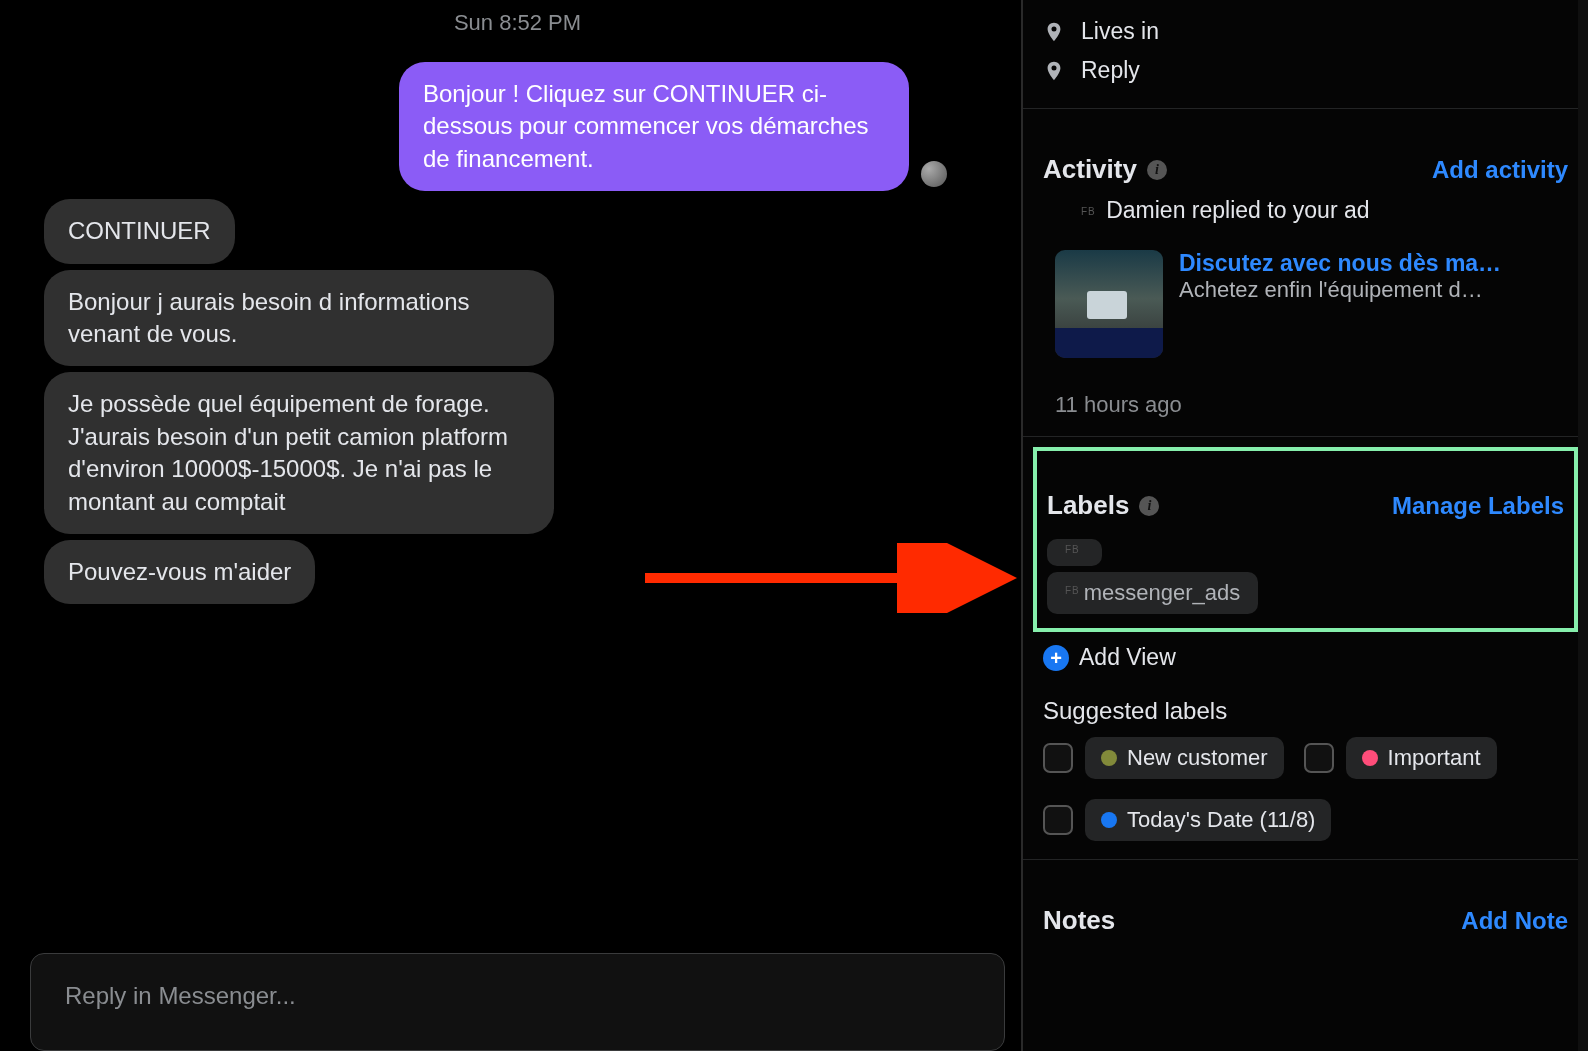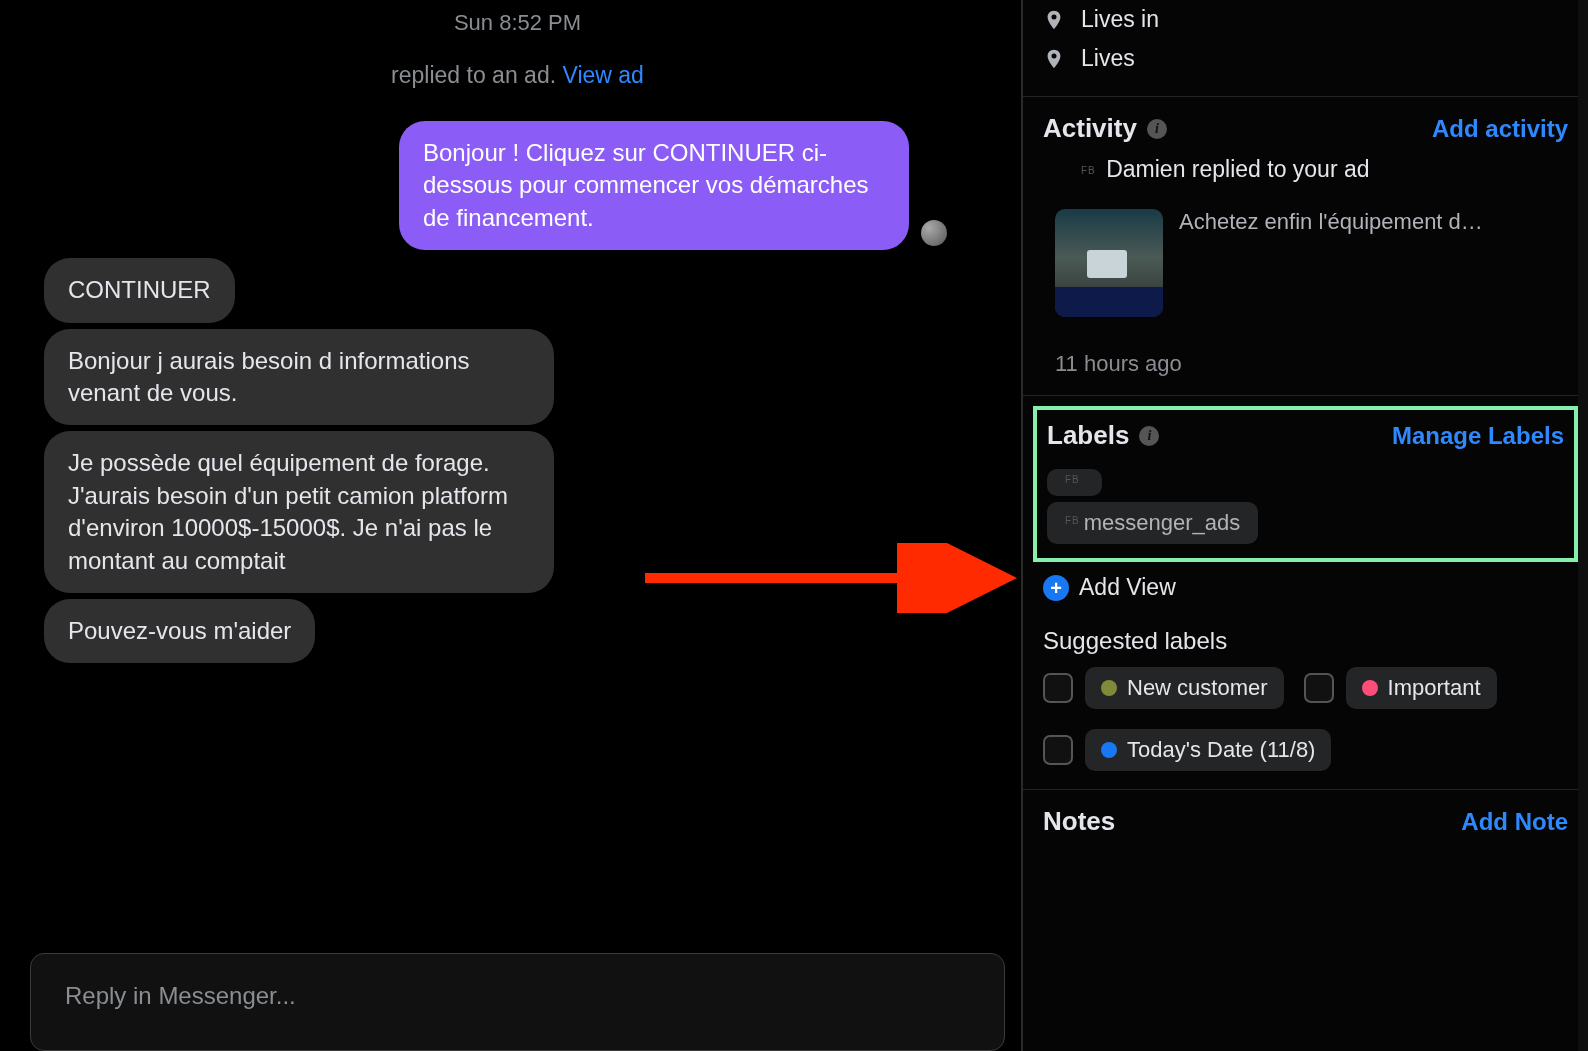--- a/index.html
+++ b/index.html
@@ -123,20 +123,21 @@
   .info-icon {
     width: 22px; height: 22px;
     color: #b0b3b8;
     flex-shrink: 0;
   }
   .section-head {
     display: flex;
     justify-content: space-between;
     align-items: center;
     margin-bottom: 12px;
+    margin-top: 29px;
   }
   .section-head h3 {
     font-size: 26px;
     font-weight: 700;
     color: #e4e6eb;
     display: flex;
     align-items: center;
     gap: 10px;
   }
   .section-head .action {
@@ -239,23 +240,20 @@
   .dot.pink { background:#ff4d7a; }
   .dot.blue { background:#1877f2; }
   .margin-scroll { position:absolute; right:0; top:0; bottom:0; width:10px; background:#0f0f0f; }
 </style>
 </head>
 <body>
 
 <div class="chat-pane">
   <div class="chat-scroll">
     <div class="timestamp-row">Sun 8:52 PM</div>
-    <div class="ad-reply-row">
-      <span class="muted">replied to an ad. </span><span class="link">View ad</span>
-    </div>
 
     <div class="bubble-row out">
       <div class="bubble out">Bonjour           ! Cliquez sur CONTINUER ci-dessous pour commencer vos démarches de financement.</div>
       <div class="avatar-small"></div>
     </div>
 
     <div class="in-group">
       <div class="bubble-row in">
         <div class="bubble in narrow">CONTINUER</div>
       </div>
@@ -280,51 +278,52 @@
       <marker id="ah" markerWidth="14" markerHeight="14" refX="11" refY="6" orient="auto">
         <path d="M0,0 L12,6 L0,12 Z" fill="#ff2a00"></path>
       </marker>
     </defs>
     <line x1="8" y1="35" x2="370" y2="35" stroke="#ff2a00" stroke-width="10" marker-end="url(#ah)"></line>
   </svg>
 </div>
 
 <div class="side-pane">
 
-  <div class="side-section" style="padding-top:0;">
+  <div class="side-section" style="padding-top:12px;">
     <div class="info-row">
       <svg class="info-icon" viewBox="0 0 24 24" fill="currentColor">
           <path d="M12 2C8 2 5 5 5 9c0 5 7 13 7 13s7-8 7-13c0-4-3-7-7-7zm0 9.5A2.5 2.5 0 1 1 12 6a2.5 2.5 0 0 1 0 5.5z"></path>
         </svg>
       <span>Lives in</span>
     </div>
     <div class="info-row">
       <svg class="info-icon" viewBox="0 0 24 24" fill="currentColor">
           <path d="M12 2C8 2 5 5 5 9c0 5 7 13 7 13s7-8 7-13c0-4-3-7-7-7zm0 9.5A2.5 2.5 0 1 1 12 6a2.5 2.5 0 0 1 0 5.5z"></path>
         </svg>
-      <span>Lives</span>
+      <span>Reply</span>
     </div>
   </div>
 
   <div class="side-section">
     <div class="section-head">
       <h3>
         <span>Activity</span>
         <span class="info-badge">i</span>
       </h3>
       <span class="action">Add activity</span>
     </div>
     <div class="activity-item" style="flex-direction:column;">
       <div class="line1" style="font-size:23px;margin-left:38px;margin-bottom:10px;">
         <span class="fb-mark">FB</span>
         <span>Damien replied to your ad</span>
       </div>
       <div style="display:flex;gap:16px;margin-left:12px;">
         <div class="ad-thumb"></div>
         <div class="activity-texts">
+          <div class="title">Discutez avec nous dès ma…</div>
           <div class="sub">Achetez enfin l'équipement d…</div>
         </div>
       </div>
       <div class="activity-time" style="margin-left:12px;">11 hours ago</div>
     </div>
   </div>
 
   <div class="side-section" style="position:relative;">
     <div class="labels-box">
       <div class="section-head">

